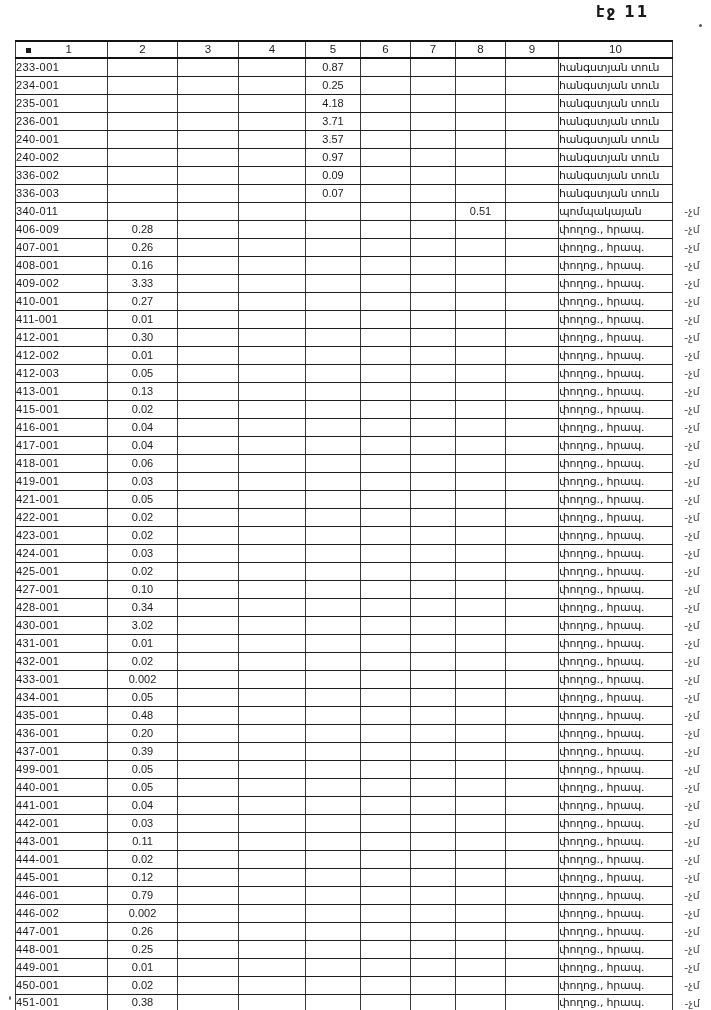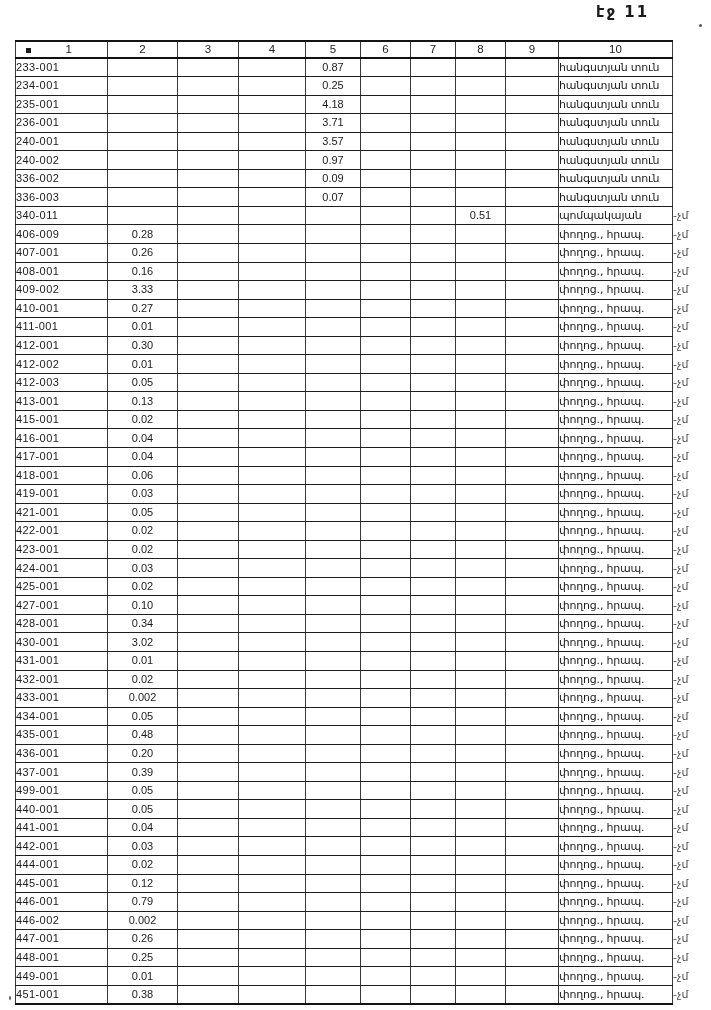--- a/index.html
+++ b/index.html
@@ -37,21 +37,21 @@
   td.c10{border-right:2px solid #141414;}
   tr.last-row td{border-bottom:2px solid #141414;}
   td.value-cell{text-align:center;font-size:11px;}
   td.category-cell{
     text-align:left;padding-left:3px;font-weight:normal;font-size:10px;
     font-family:"DejaVu Sans","Liberation Sans",sans-serif;
     letter-spacing:-0.2px;
   }
   td.note-cell, td.note-head{
     border:none !important;background:transparent;
-    font-size:8.5px;color:#2e2e2e;opacity:.85;
+    text-align:center;font-size:8.5px;color:#2e2e2e;opacity:.85;
     font-family:"DejaVu Sans",sans-serif;
   }
   .corner-bullet{
     display:inline-block;float:left;margin-left:10px;margin-top:4px;
     width:5px;height:5px;background:#1b1b1b;
   }
   .header-num{display:inline-block;}
   .speck{position:absolute;background:#5a5a5a;border-radius:50%;}
   .speck-tr{top:24px;left:699px;width:3px;height:3px;}
   .speck-bl{top:996px;left:9px;width:2px;height:4px;}
@@ -644,20 +644,33 @@
         <td class="c4"></td>
         <td class="c5"></td>
         <td class="c6"></td>
         <td class="c7"></td>
         <td class="c8"></td>
         <td class="c9"></td>
         <td class="c10 category-cell">փողոց., հրապ.</td>
         <td class="note-cell">-չմ</td>
       </tr>
       <tr>
+        <td class="c1">443-001</td>
+        <td class="c2 value-cell">0.11</td>
+        <td class="c3"></td>
+        <td class="c4"></td>
+        <td class="c5"></td>
+        <td class="c6"></td>
+        <td class="c7"></td>
+        <td class="c8"></td>
+        <td class="c9"></td>
+        <td class="c10 category-cell">փողոց., հրապ.</td>
+        <td class="note-cell">-չմ</td>
+      </tr>
+      <tr>
         <td class="c1">444-001</td>
         <td class="c2 value-cell">0.02</td>
         <td class="c3"></td>
         <td class="c4"></td>
         <td class="c5"></td>
         <td class="c6"></td>
         <td class="c7"></td>
         <td class="c8"></td>
         <td class="c9"></td>
         <td class="c10 category-cell">փողոց., հրապ.</td>
@@ -724,20 +737,33 @@
         <td class="c6"></td>
         <td class="c7"></td>
         <td class="c8"></td>
         <td class="c9"></td>
         <td class="c10 category-cell">փողոց., հրապ.</td>
         <td class="note-cell">-չմ</td>
       </tr>
       <tr>
         <td class="c1">449-001</td>
         <td class="c2 value-cell">0.01</td>
+        <td class="c3"></td>
+        <td class="c4"></td>
+        <td class="c5"></td>
+        <td class="c6"></td>
+        <td class="c7"></td>
+        <td class="c8"></td>
+        <td class="c9"></td>
+        <td class="c10 category-cell">փողոց., հրապ.</td>
+        <td class="note-cell">-չմ</td>
+      </tr>
+      <tr>
+        <td class="c1">450-001</td>
+        <td class="c2 value-cell">0.02</td>
         <td class="c3"></td>
         <td class="c4"></td>
         <td class="c5"></td>
         <td class="c6"></td>
         <td class="c7"></td>
         <td class="c8"></td>
         <td class="c9"></td>
         <td class="c10 category-cell">փողոց., հրապ.</td>
         <td class="note-cell">-չմ</td>
       </tr>

